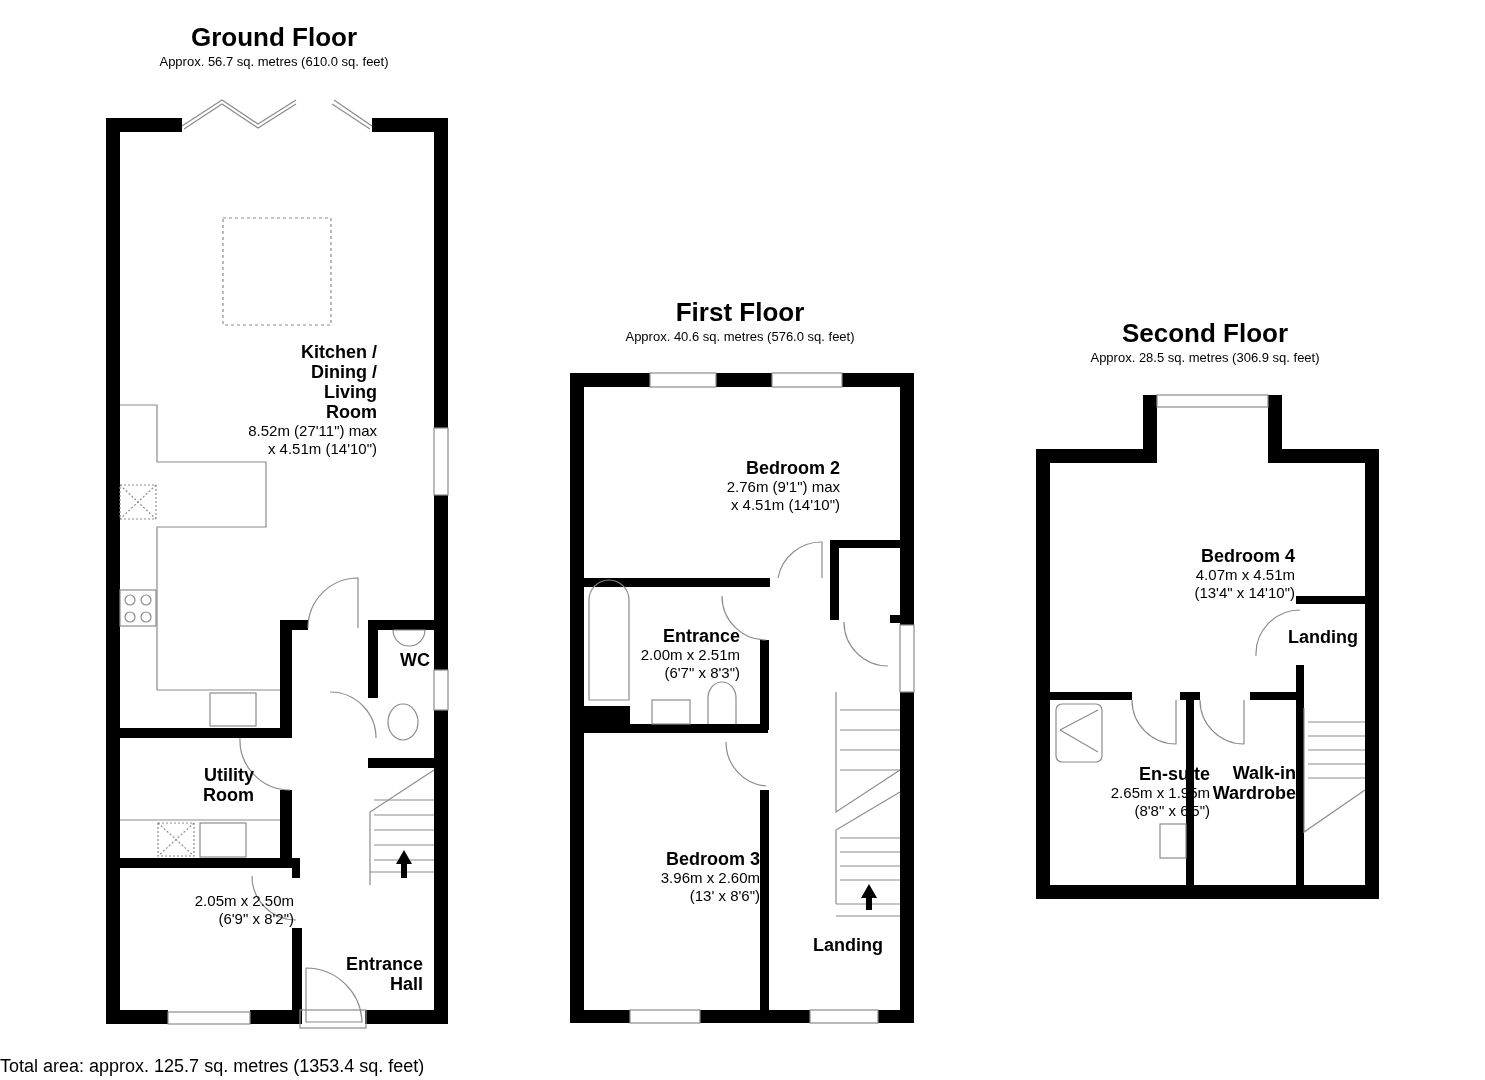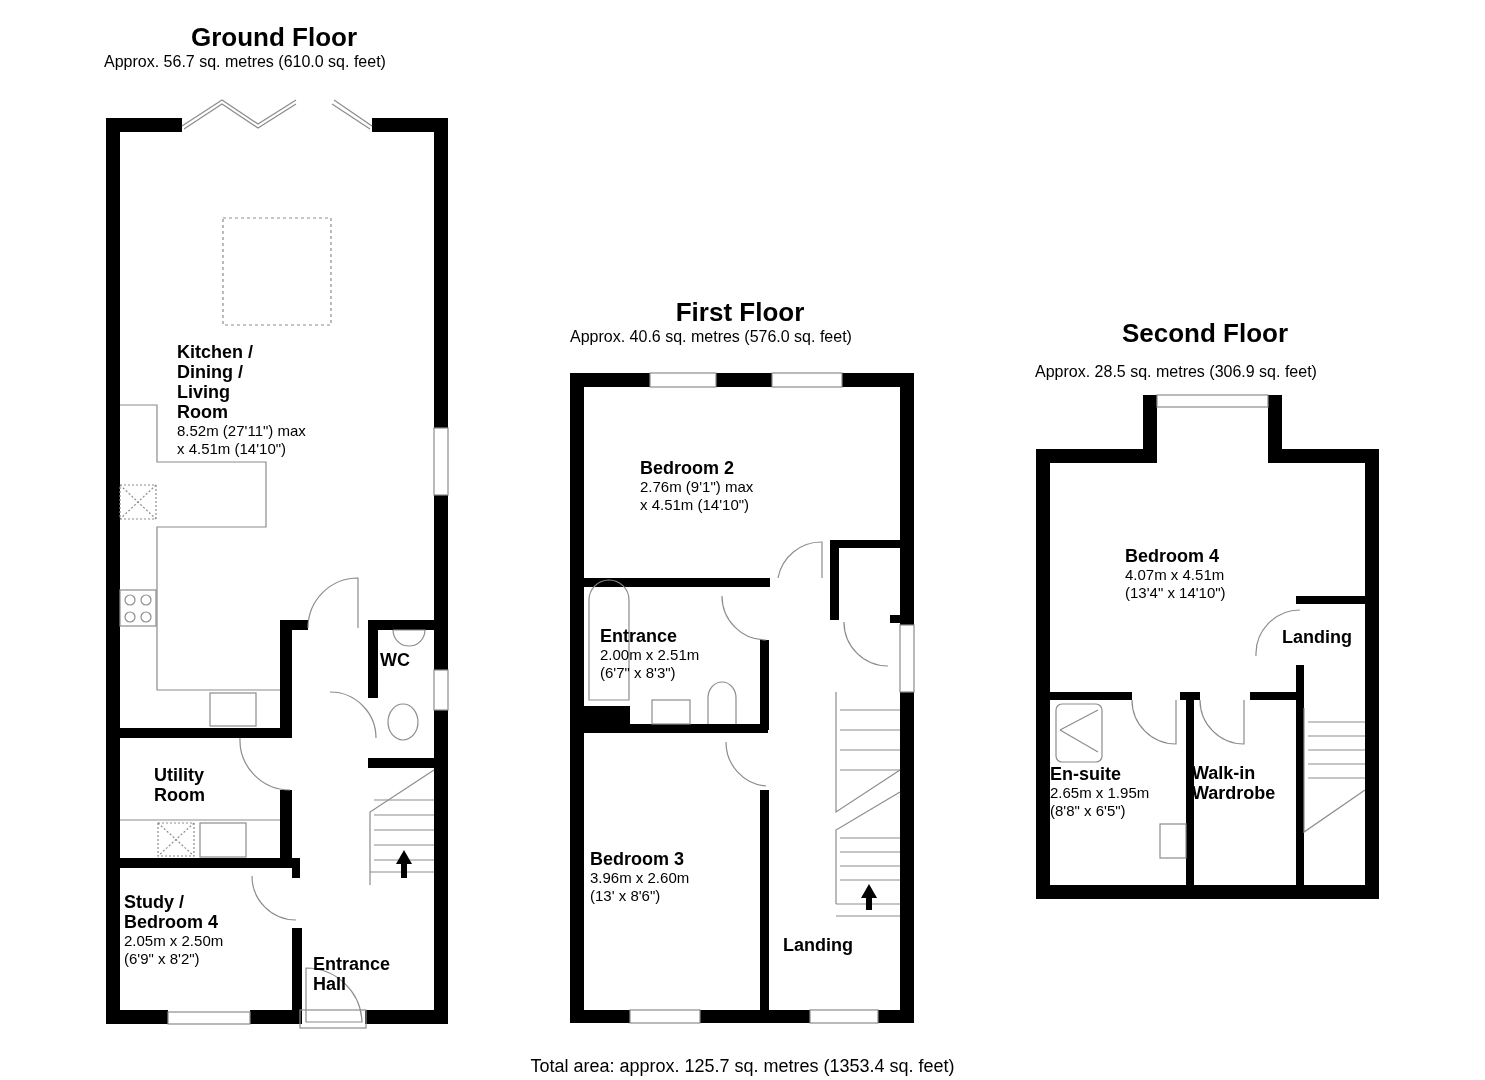--- a/index.html
+++ b/index.html
@@ -1,24 +1,24 @@
 <!DOCTYPE html>
 <html><head>
 <meta charset="utf-8">
 <style>
   html, body { margin: 0; padding: 0; background: #ffffff; }
   body { width: 1485px; height: 1080px; position: relative; overflow: hidden;
          font-family: "Liberation Sans", sans-serif; color: #000; }
   svg.plan { position: absolute; left: 0; top: 0; }
   .title { position: absolute; text-align: center; font-weight: bold; font-size: 26px; line-height: 28px; }
-  .sub { position: absolute; font-size: 16px; line-height: 18px; }
-  .room { position: absolute; text-align: left; line-height: 20px; }
+  .sub { position: absolute; text-align: center; font-size: 13px; line-height: 18px; }
+  .room { position: absolute; text-align: right; line-height: 20px; }
   .room .name { font-weight: bold; font-size: 18px; display: block; white-space: pre-line; }
   .room .dim { font-size: 15px; display: block; line-height: 18px; white-space: pre-line; }
-  .footer { position: absolute; left: 0; width: 1485px; text-align: center; top: 1056px; font-size: 18px; }
+  .footer { position: absolute; left: 0; width: 1485px; text-align: left; top: 1056px; font-size: 18px; }
 </style>
 </head>
 <body>
 
 <svg class="plan" width="1485" height="1080" viewBox="0 0 1485 1080">
   <g fill="#000">
 
     <g>
       <rect x="106" y="118" width="76" height="14"></rect>
       <rect x="372" y="118" width="76" height="14"></rect>
@@ -186,40 +186,38 @@
   </g>
 </svg>
 
 <div class="title" style="left:124px; top:23px; width:300px;">Ground Floor</div>
 <div class="sub" style="left:104px; top:53px; width:340px;">Approx. 56.7 sq. metres (610.0 sq. feet)</div>
 
 <div class="title" style="left:590px; top:298px; width:300px;">First Floor</div>
 <div class="sub" style="left:570px; top:328px; width:340px;">Approx. 40.6 sq. metres (576.0 sq. feet)</div>
 
 <div class="title" style="left:1055px; top:319px; width:300px;">Second Floor</div>
-<div class="sub" style="left:1035px; top:349px; width:340px;margin-top:14px;">Approx. 28.5 sq. metres (306.9 sq. feet)</div>
+<div class="sub" style="left:1035px; top:349px; width:340px;">Approx. 28.5 sq. metres (306.9 sq. feet)</div>
 
 <div class="room" style="left:177px; top:342px; width:200px;">
   <span class="name">Kitchen /
 Dining /
 Living
 Room</span>
   <span class="dim">8.52m (27'11") max
 x 4.51m (14'10")</span>
 </div>
 <div class="room" style="left:380px; top:650px; width:50px;">
   <span class="name">WC</span>
 </div>
 <div class="room" style="left:154px; top:751px; width:100px;margin-top:14px;">
   <span class="name">Utility
 Room</span>
 </div>
 <div class="room" style="left:124px; top:892px; width:170px;">
-  <span class="name">Study /
-Bedroom 4</span>
   <span class="dim">2.05m x 2.50m
 (6'9" x 8'2")</span>
 </div>
 <div class="room" style="left:313px; top:914px; width:110px;margin-top:40px;">
   <span class="name">Entrance
 Hall</span>
 </div>
 
 <div class="room" style="left:640px; top:458px; width:200px;">
   <span class="name">Bedroom 2</span>

